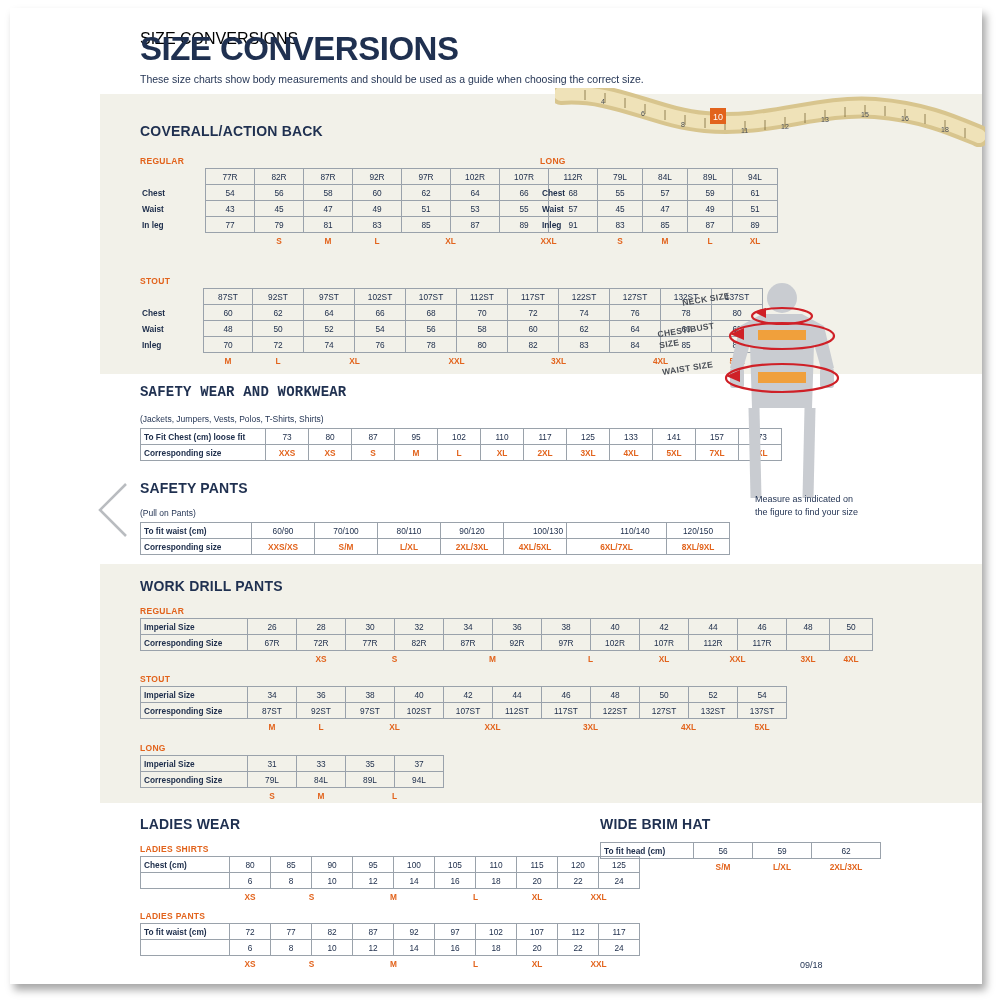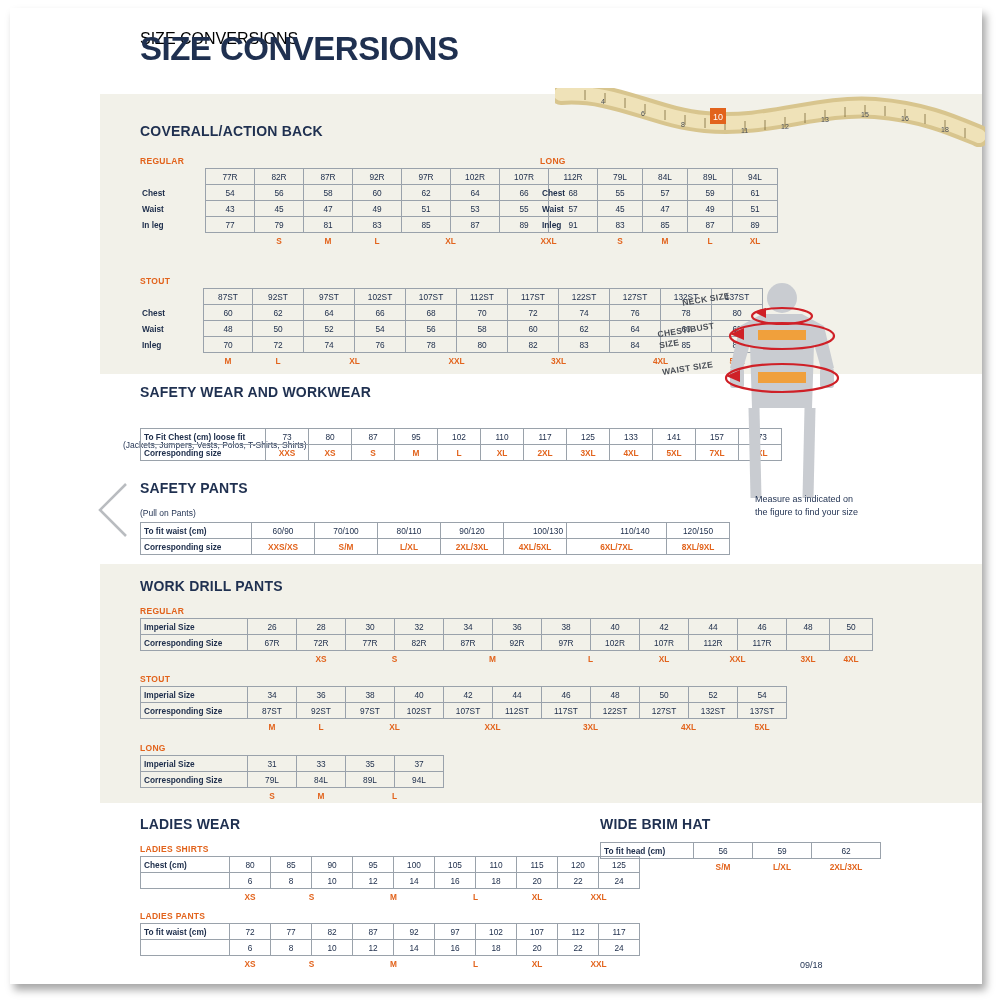--- a/index.html
+++ b/index.html
@@ -36,20 +36,21 @@
 
 <div id="page">
   <div id="sheet">
     <div id="leftband"></div>
     <div id="content">
 
       <div class="whiteband" style="top:0;height:86px;"></div>
       <div style="position:absolute;left:40px;top:22px;">SIZE CONVERSIONS</div>
       <div style="position:absolute;left:40px;top:22px;width:600px;">
         <h1>SIZE CONVERSIONS</h1>
+        <div class="subtitle">These size charts show body measurements and should be used as a guide when choosing the correct size.</div>
       </div>
 
       <svg class="tape" style="left:455px;top:80px;" width="430" height="70" viewBox="0 0 430 70">
         <path d="M6,6 C60,2 100,30 150,34 C215,40 260,16 320,20 C370,24 400,38 424,48" stroke="#d8c58e" stroke-width="22" fill="none" stroke-linecap="round"></path>
         <path d="M6,6 C60,2 100,30 150,34 C215,40 260,16 320,20 C370,24 400,38 424,48" stroke="#efe2b8" stroke-width="14" fill="none" stroke-linecap="round"></path>
         <g stroke="#7b6a3a" stroke-width="0.8">
           <line x1="30" y1="2" x2="30" y2="12"></line>
             <line x1="50" y1="5" x2="50" y2="15"></line>
           <line x1="70" y1="10" x2="70" y2="20"></line>
             <line x1="90" y1="16" x2="90" y2="26"></line>
@@ -254,22 +255,22 @@
           <td colspan="2">XXL</td>
           <td colspan="2">3XL</td>
           <td colspan="2">4XL</td>
           <td colspan="1">5XL</td>
             </tr>
       </tbody>
         </table>
 
       <div class="whiteband" style="top:366px;height:190px;"></div>
 
-      <div style="position:absolute;left:40px;top:376px;" class="secth">SAFETY WEAR AND WORKWEAR</div>
-      <div style="position:absolute;left:23px;top:406px;margin-top:26px;" class="note">(Jackets, Jumpers, Vests, Polos, T-Shirts, Shirts)</div>
+      <div style="position:absolute;left:40px;top:376px;font-family:Liberation Mono, monospace;" class="secth">SAFETY WEAR AND WORKWEAR</div>
+      <div style="position:absolute;left:40px;top:406px;" class="note">(Jackets, Jumpers, Vests, Polos, T-Shirts, Shirts)</div>
       <table class="grid" style="position:absolute;left:40px;top:420px;">
         <tbody>
             <tr>
           <td class="lab" style="width:118px;">To Fit Chest (cm) loose fit</td>
           <td style="width:36px;">73</td>
           <td style="width:36px;">80</td>
           <td style="width:36px;">87</td>
           <td style="width:36px;">95</td>
           <td style="width:36px;">102</td>
           <td style="width:36px;">110</td>

